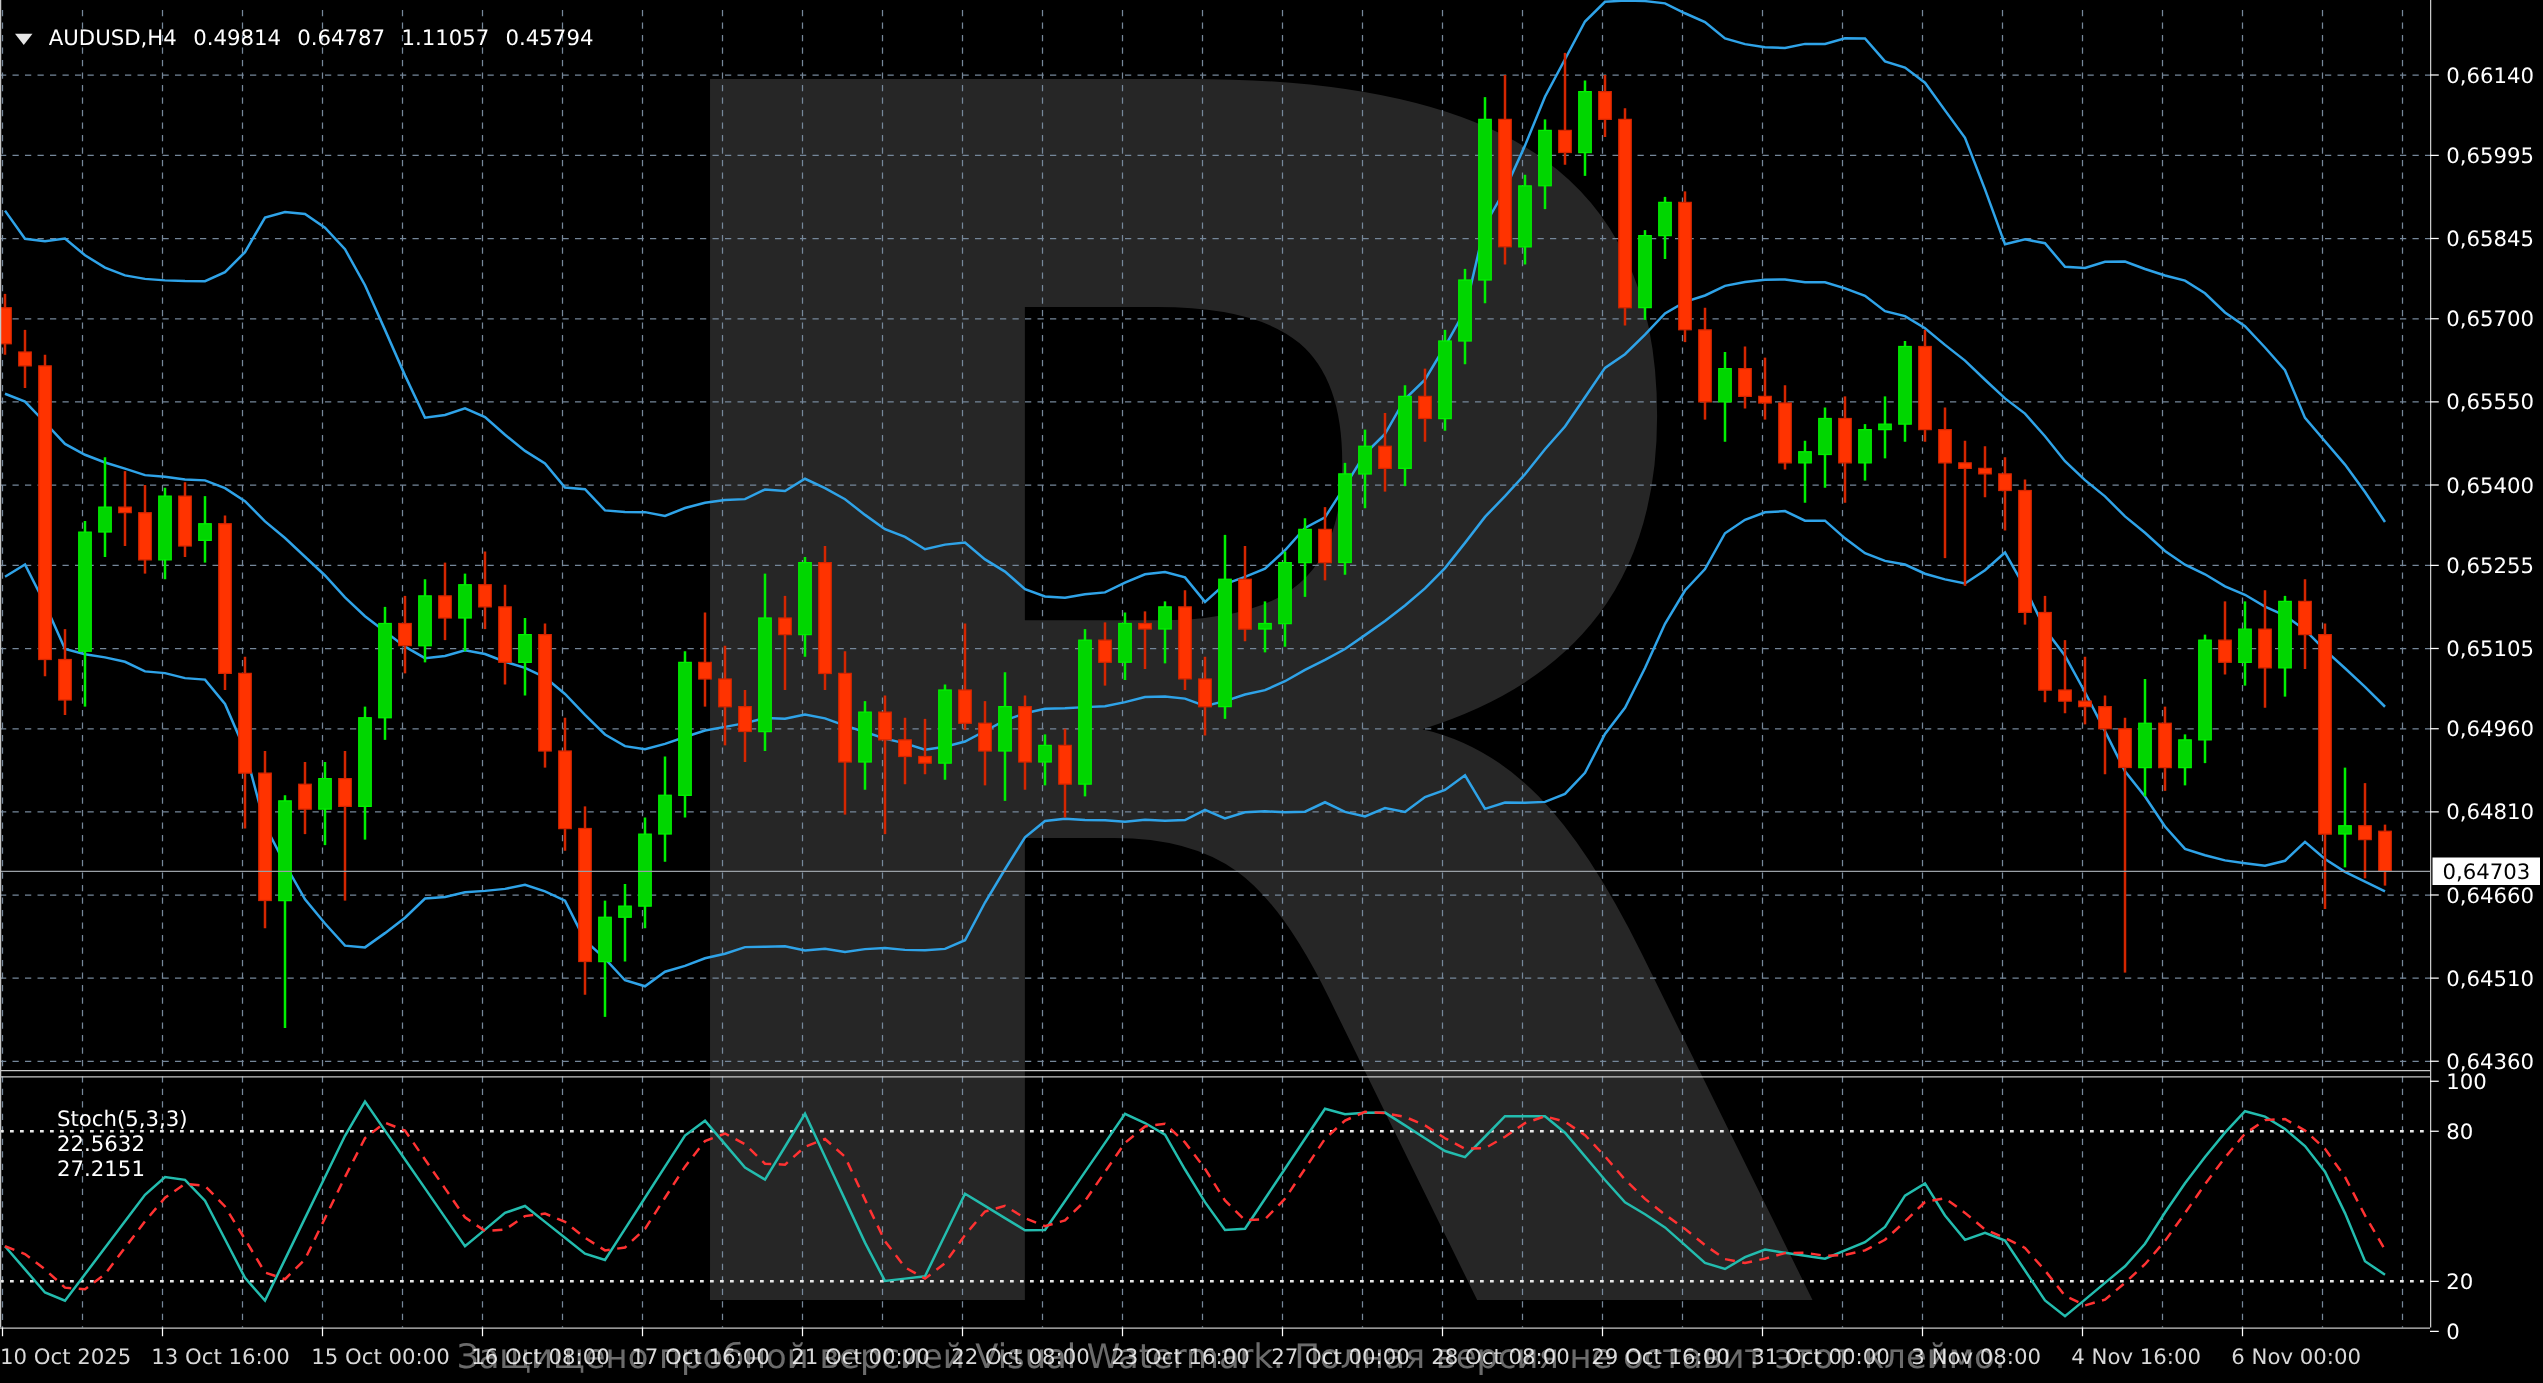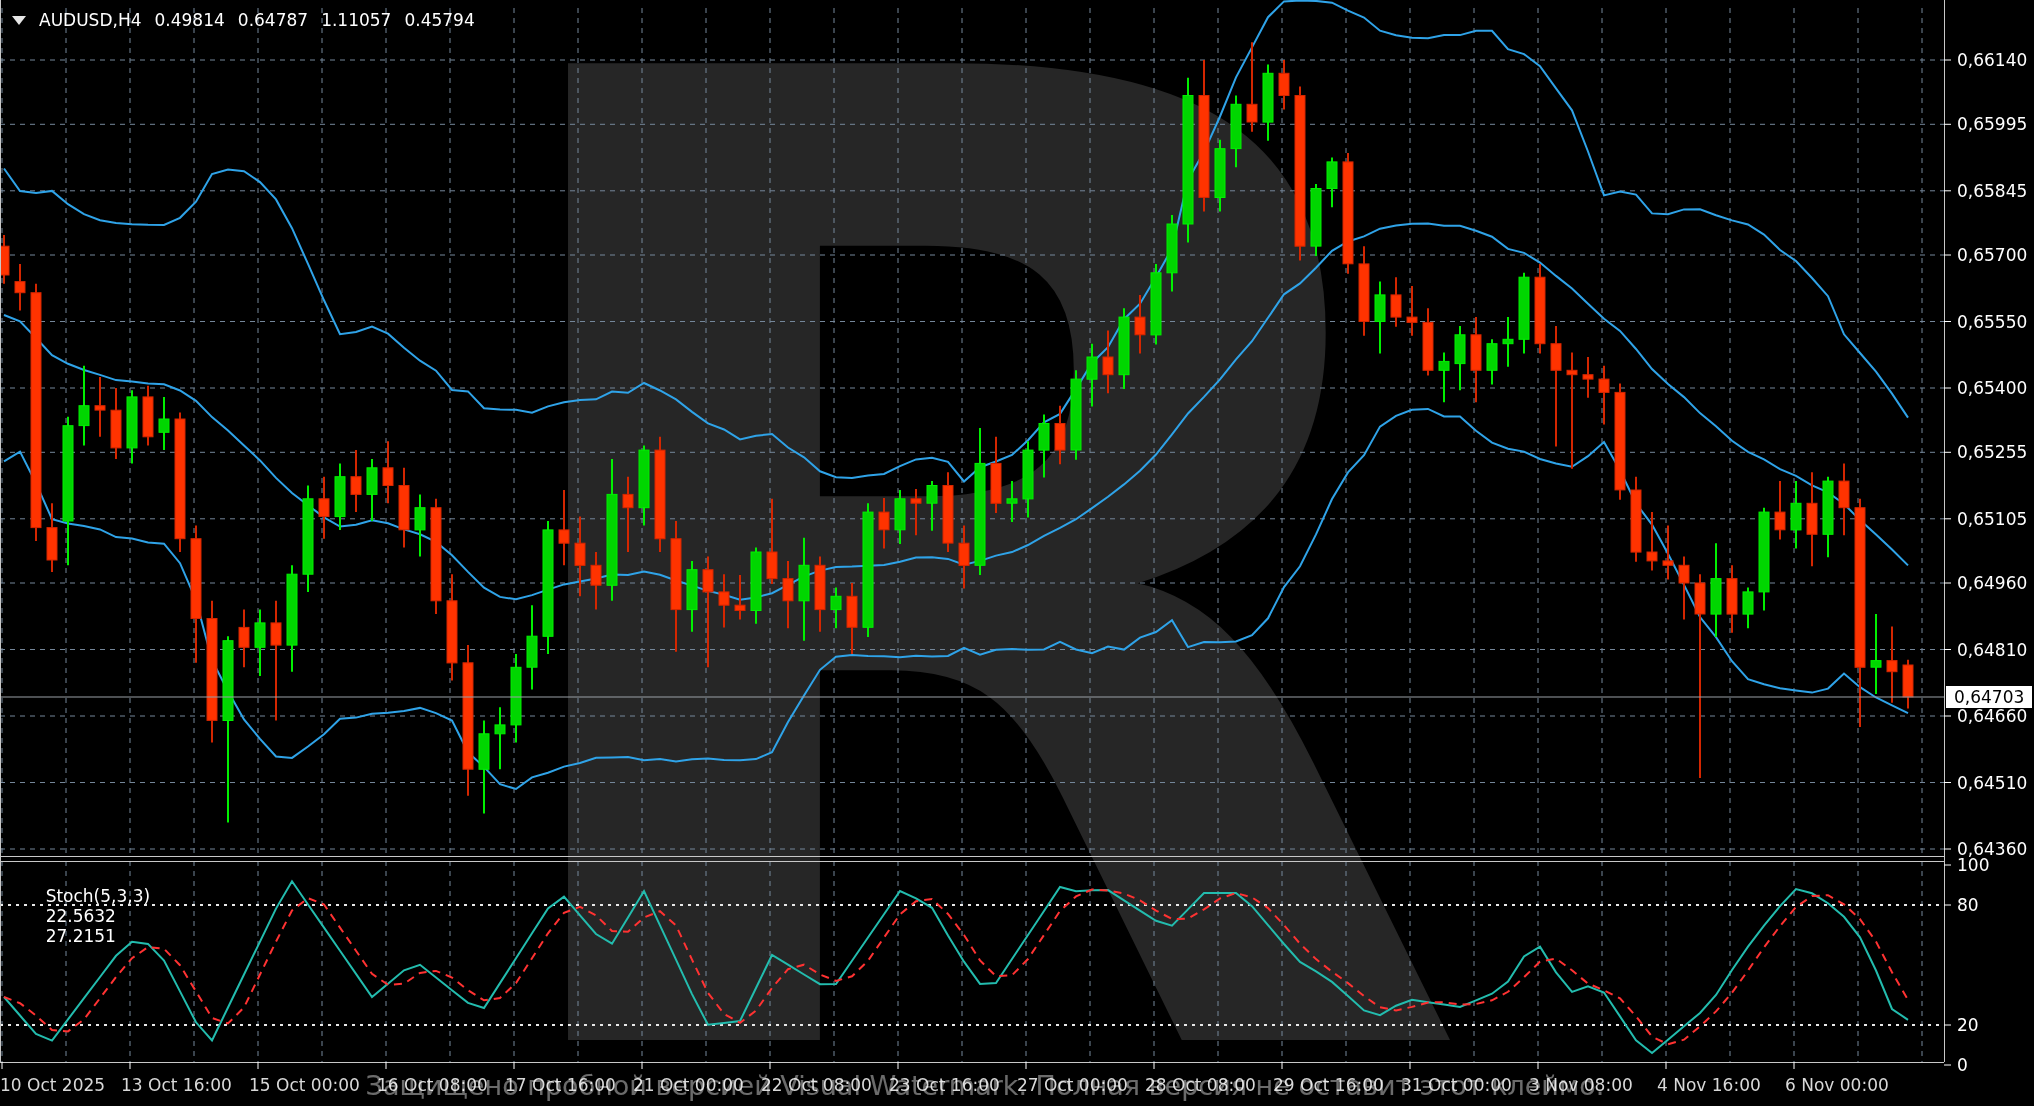--- a/index.html
+++ b/index.html
@@ -1,19 +1,19 @@
 <!DOCTYPE html>
 <html><head>
 <meta charset="utf-8">
 <style>
   html,body{margin:0;padding:0;background:#000;}
   #stage{position:relative;width:2034px;height:1106px;background:#000;overflow:hidden;
          font-family:"DejaVu Sans","Liberation Sans",sans-serif;}
   #chart-root{position:absolute;left:0;top:0;width:2034px;height:1106px;}
-  .title-overlay{position:absolute;left:6px;top:9px;height:22px;display:flex;align-items:center;
+  .title-overlay{position:absolute;left:6px;top:20px;height:22px;display:flex;align-items:center;
                  color:#fff;font-size:17px;white-space:pre;z-index:5;}
   .title-overlay span{margin-right:13px;}
   .tri{display:inline-block;width:0;height:0;border-left:7px solid transparent;border-right:7px solid transparent;
        border-top:9px solid #e6e6e6;margin:0 12px 0 6px;}
   .stoch-label{position:absolute;left:24px;top:866px;color:#fff;font-size:17px;z-index:5;white-space:pre;}
   .stoch-label span{margin-right:12px;}
   .wm-text{position:absolute;left:985px;top:1070px;transform:translateX(-50%);
            font-size:27px;color:rgba(255,255,255,0.42);white-space:nowrap;z-index:6;}
 </style>
 </head>

